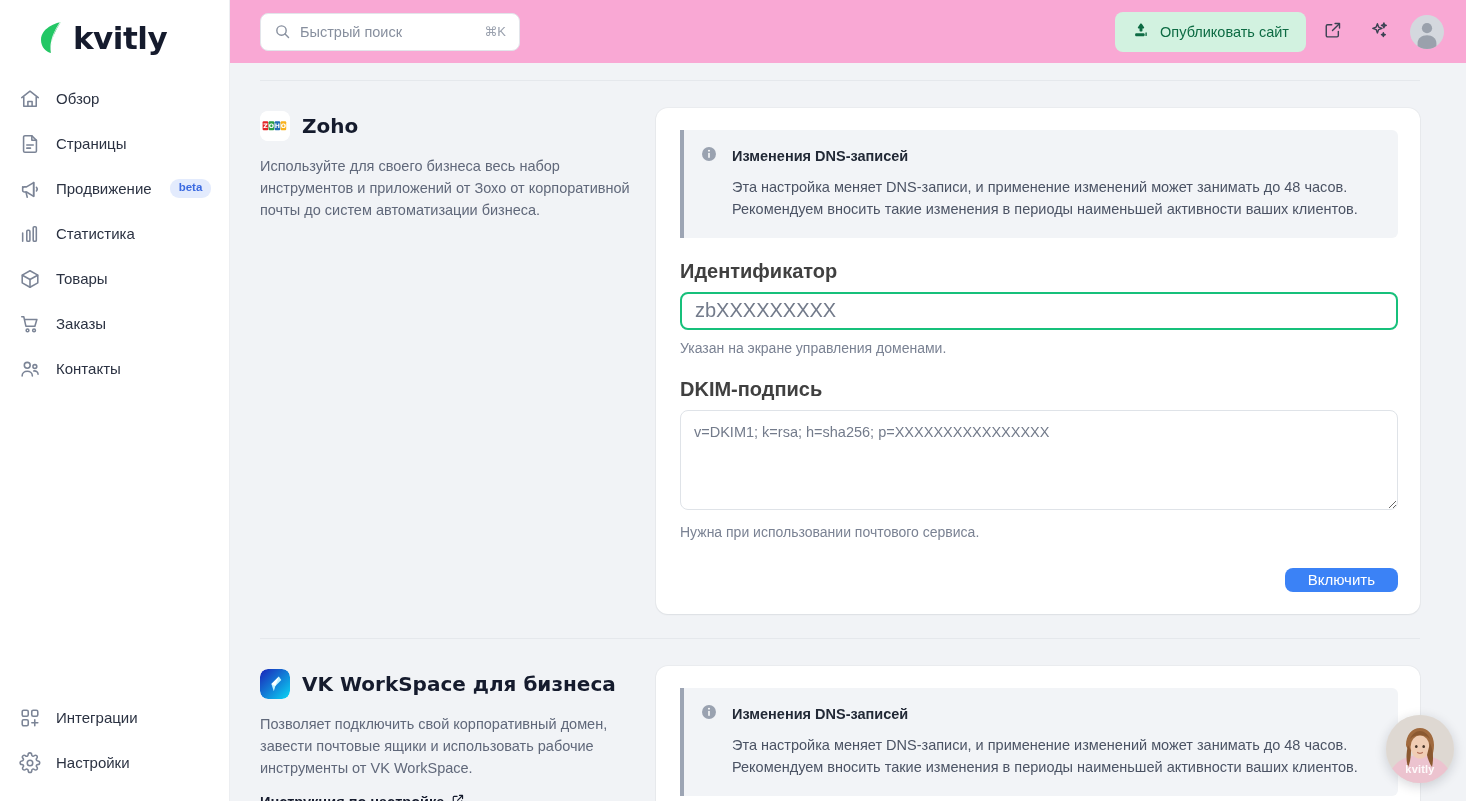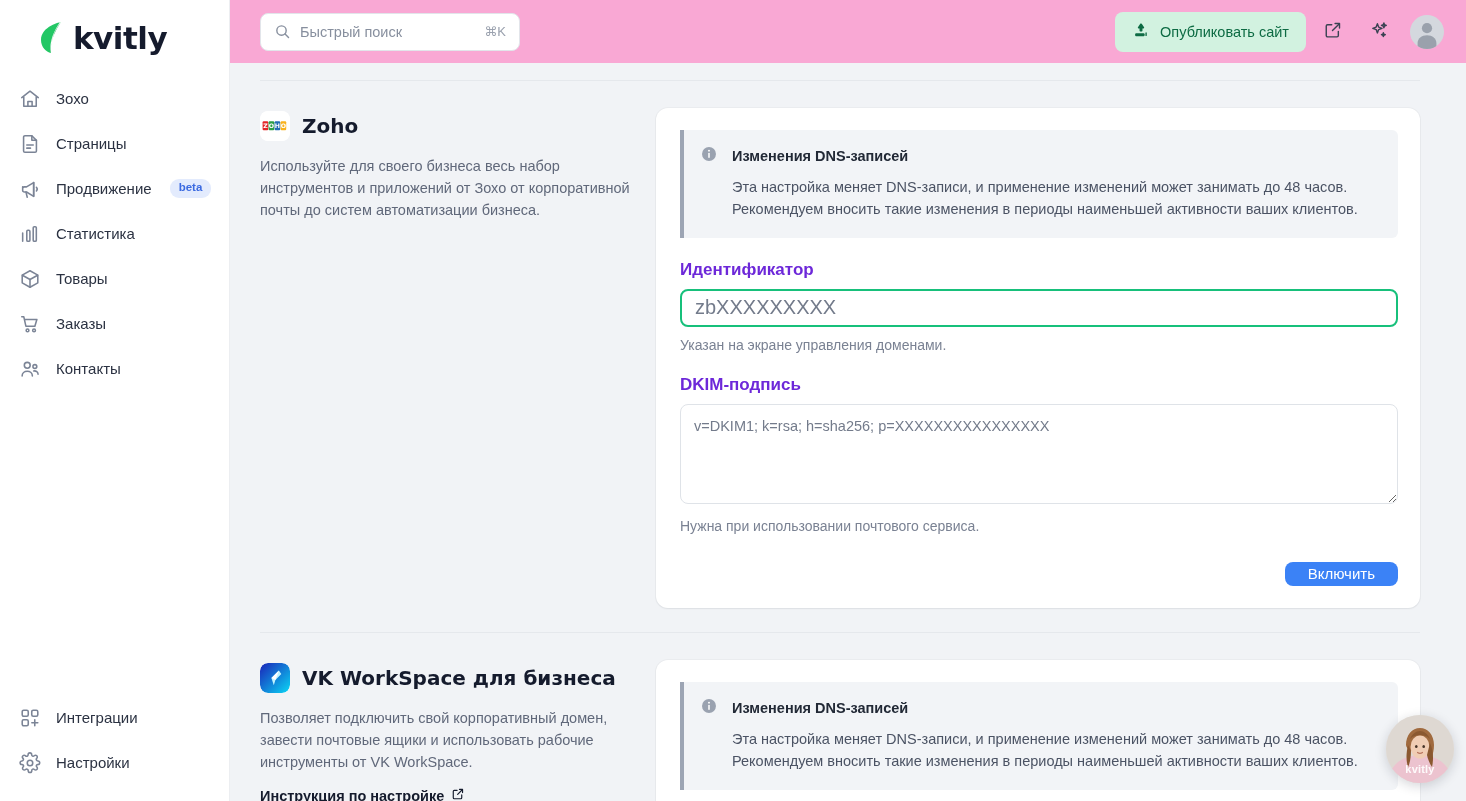--- a/index.html
+++ b/index.html
@@ -126,21 +126,21 @@
     border-radius: 0 6px 6px 0;
     padding: 15px 18px 17px 16px;
   }
   .alert-head { display: flex; align-items: center; gap: 14px; }
   .alert-title { font-size: 14.5px; font-weight: bold; color: #222936; }
   .alert-body {
     font-size: 14.5px; color: #4b5364; line-height: 1.55;
     margin: 9px 0 0 32px;
   }
   .field { margin-top: 22px; }
-  .field-label { font-size: 17px; font-weight: bold; color: #6d28d9; display: block; margin-bottom: 9px; }
+  .field-label { font-size: 20px; font-weight: bold; color: #404040; display: block; margin-bottom: 9px; }
   .text-input {
     width: 100%; height: 38px;
     border: 2px solid #17c07b; border-radius: 8px;
     padding: 0 13px; font-size: 20px; color: #222936;
     font-family: inherit; outline: none; background: #fff;
   }
   .text-input::placeholder { color: #737b8b; }
   .text-area {
     width: 100%; height: 100px;
     border: 1px solid #dfe3e8; border-radius: 8px;
@@ -190,21 +190,21 @@
 
     <nav class="nav">
       <div class="nav-item">
         <span class="nav-ico">
           <svg width="22" height="22" viewBox="0 0 24 24" fill="none" stroke="currentColor" stroke-width="1.7" stroke-linecap="round" stroke-linejoin="round">
               <path d="M3 10.5 12 3.5l9 7"></path>
               <path d="M5.2 9.8V20h13.6V9.8"></path>
               <path d="M9.7 20v-5.2h4.6V20"></path>
             </svg>
         </span>
-        <span class="nav-label">Зохо</span>
+        <span class="nav-label">Обзор</span>
       </div>
 
       <div class="nav-item">
         <span class="nav-ico">
           <svg width="22" height="22" viewBox="0 0 24 24" fill="none" stroke="currentColor" stroke-width="1.7" stroke-linecap="round" stroke-linejoin="round">
               <path d="M14 3H6.5A1.5 1.5 0 0 0 5 4.5v15A1.5 1.5 0 0 0 6.5 21h11a1.5 1.5 0 0 0 1.5-1.5V8z"></path>
               <path d="M14 3v5h5"></path>
               <path d="M8.5 13h7"></path>
               <path d="M8.5 16.5h4"></path>
             </svg>

